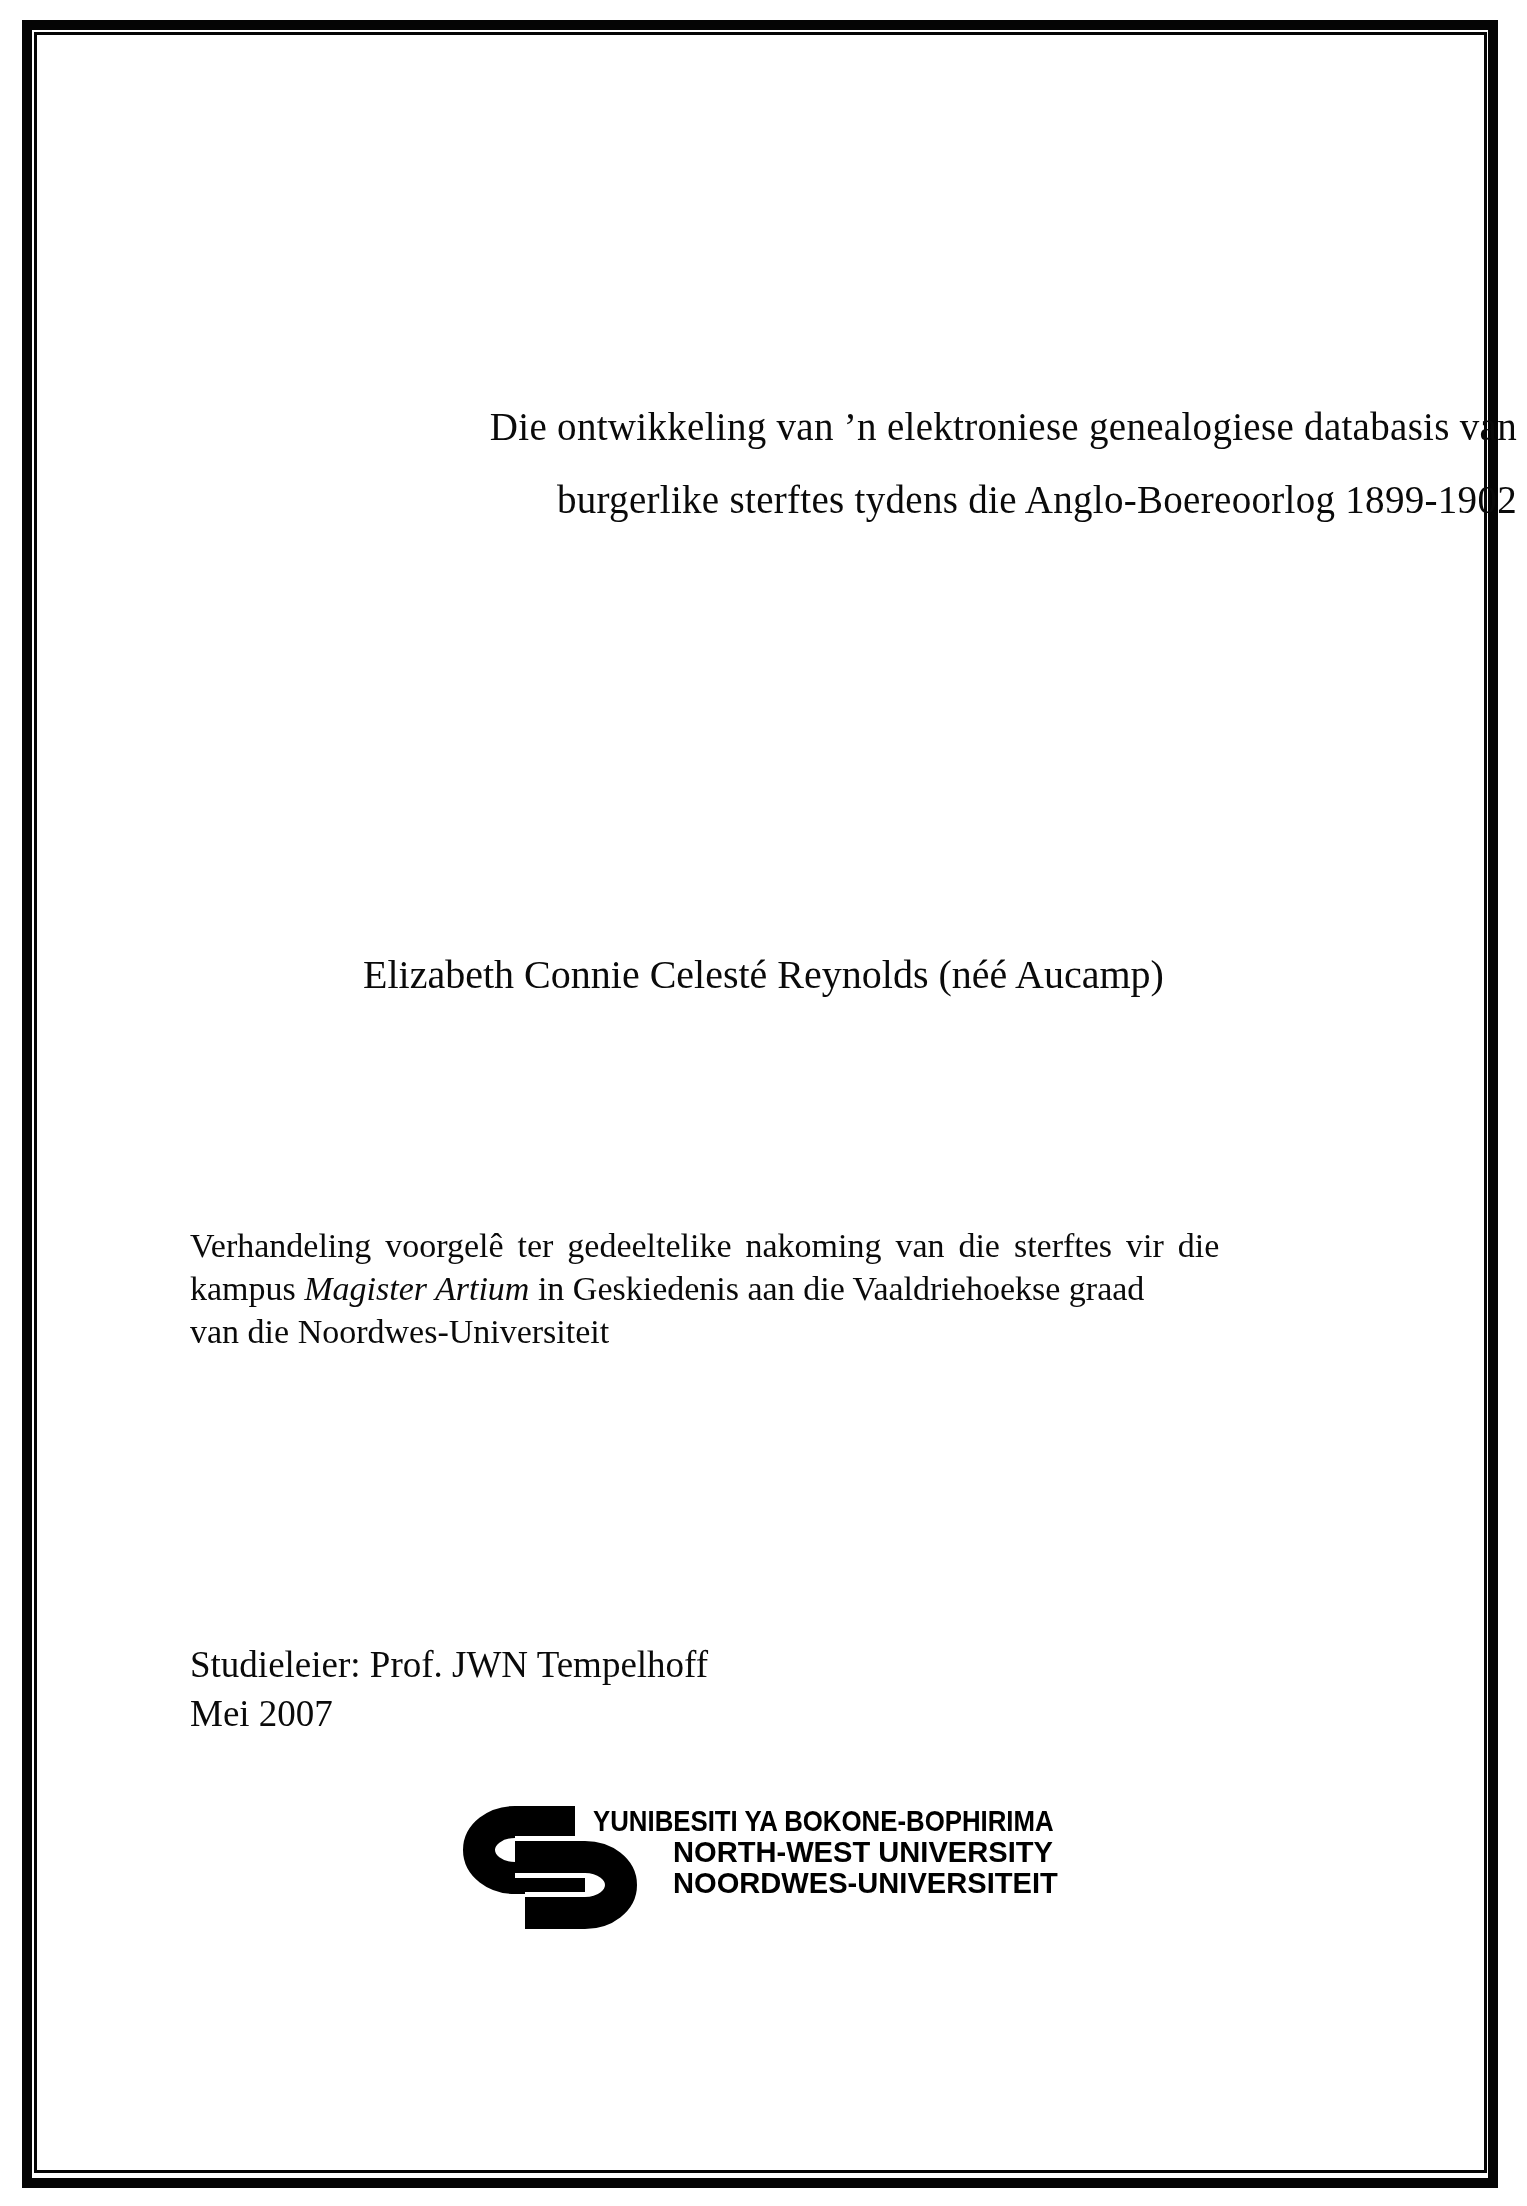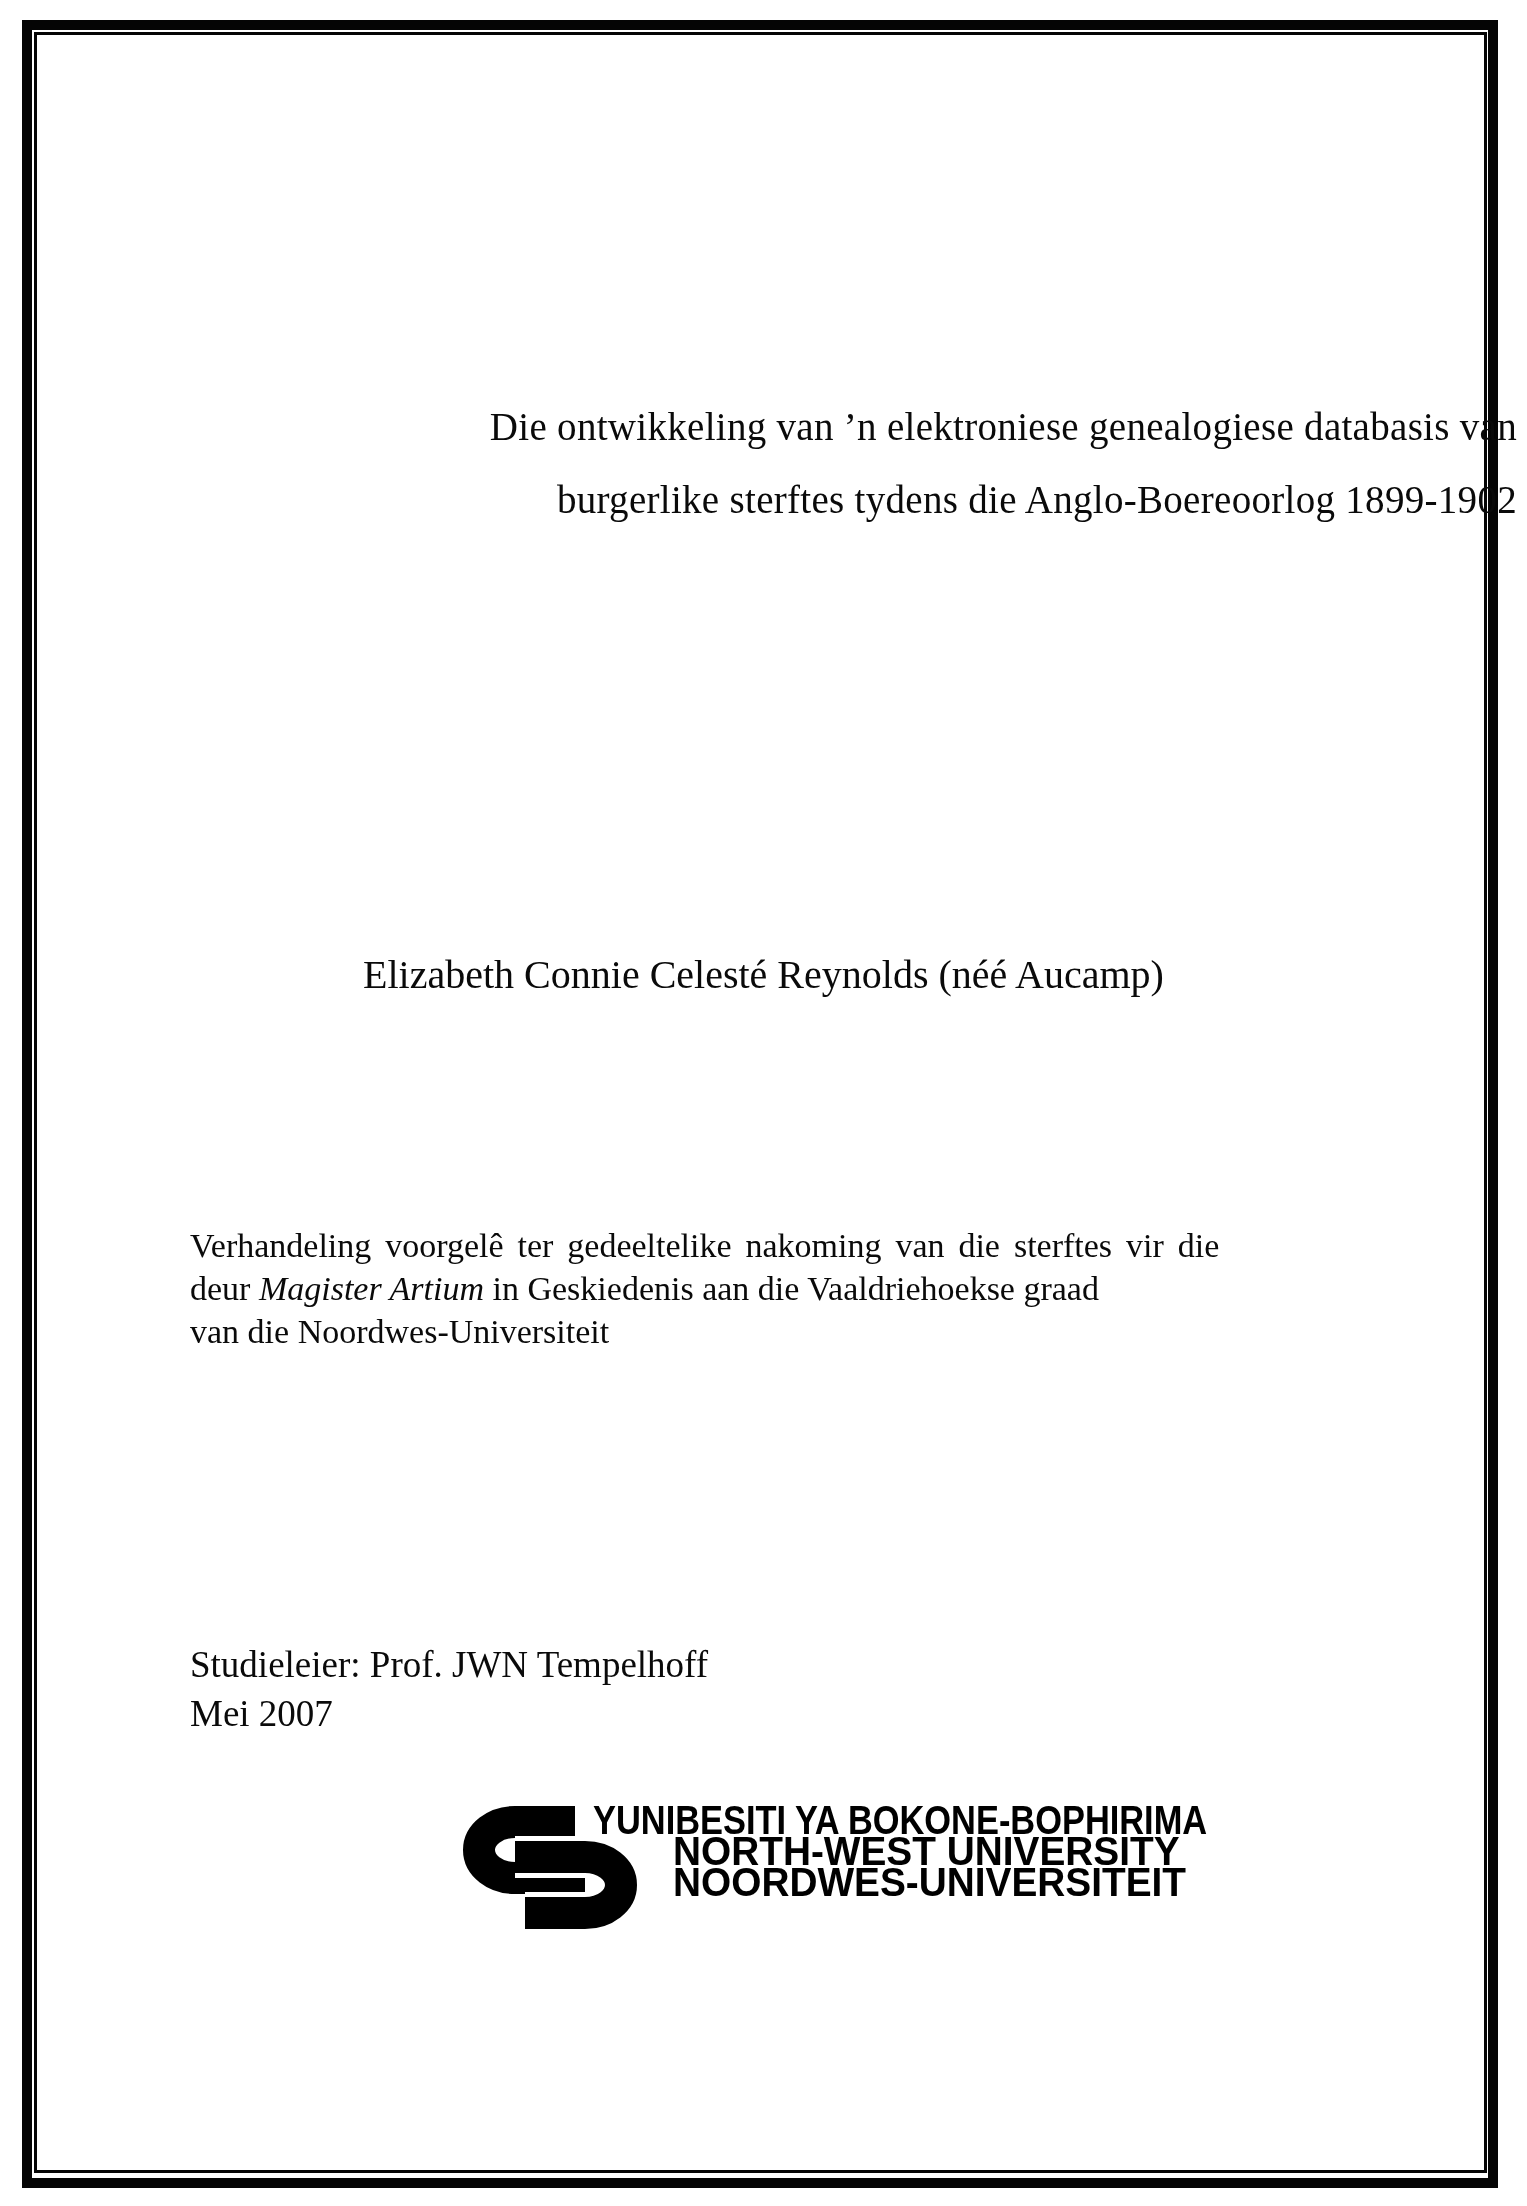--- a/index.html
+++ b/index.html
@@ -75,21 +75,21 @@
   .logo-mark {
     position: absolute;
     left: 0; top: 3px;
     width: 174px; height: 123px;
   }
   .logo-text {
     position: absolute;
     left: 130px; top: 2px;
     font-family: "Liberation Sans", sans-serif;
     font-weight: 700;
-    font-size: 40px;
+    font-size: 30px;
     line-height: 31px;
     color: #000000;
     white-space: nowrap;
   }
   .logo-text .l1 { transform: scaleX(0.86); transform-origin: left center; }
   .logo-text .l2, .logo-text .l3 { margin-left: 80px; transform: scaleX(0.97); transform-origin: left center; }
 </style>
 </head>
 <body>
 
@@ -101,21 +101,21 @@
   <div class="thesis-title">
     <div>Die ontwikkeling van ’n elektroniese genealogiese databasis van</div>
     <div>burgerlike sterftes tydens die Anglo-Boereoorlog 1899-1902</div>
   </div>
 
 
   <div class="author">Elizabeth Connie Celesté Reynolds (néé Aucamp)</div>
 
   <div class="statement">
     <div class="line1">Verhandeling voorgelê ter gedeeltelike nakoming van die sterftes vir die</div>
-    <div class="line2"><span>deur </span><span class="italic">Magister Artium</span><span> in Geskiedenis aan die Vaaldriehoekse graad</span></div>
+    <div class="line2"><span>kampus </span><span class="italic">Magister Artium</span><span> in Geskiedenis aan die Vaaldriehoekse graad</span></div>
     <div class="line3">van die Noordwes-Universiteit</div>
   </div>
 
   <div class="supervisor-block">
     <div>Studieleier: Prof. JWN Tempelhoff</div>
     <div>Mei 2007</div>
   </div>
 
   <div class="logo">
     <div class="logo-mark">

